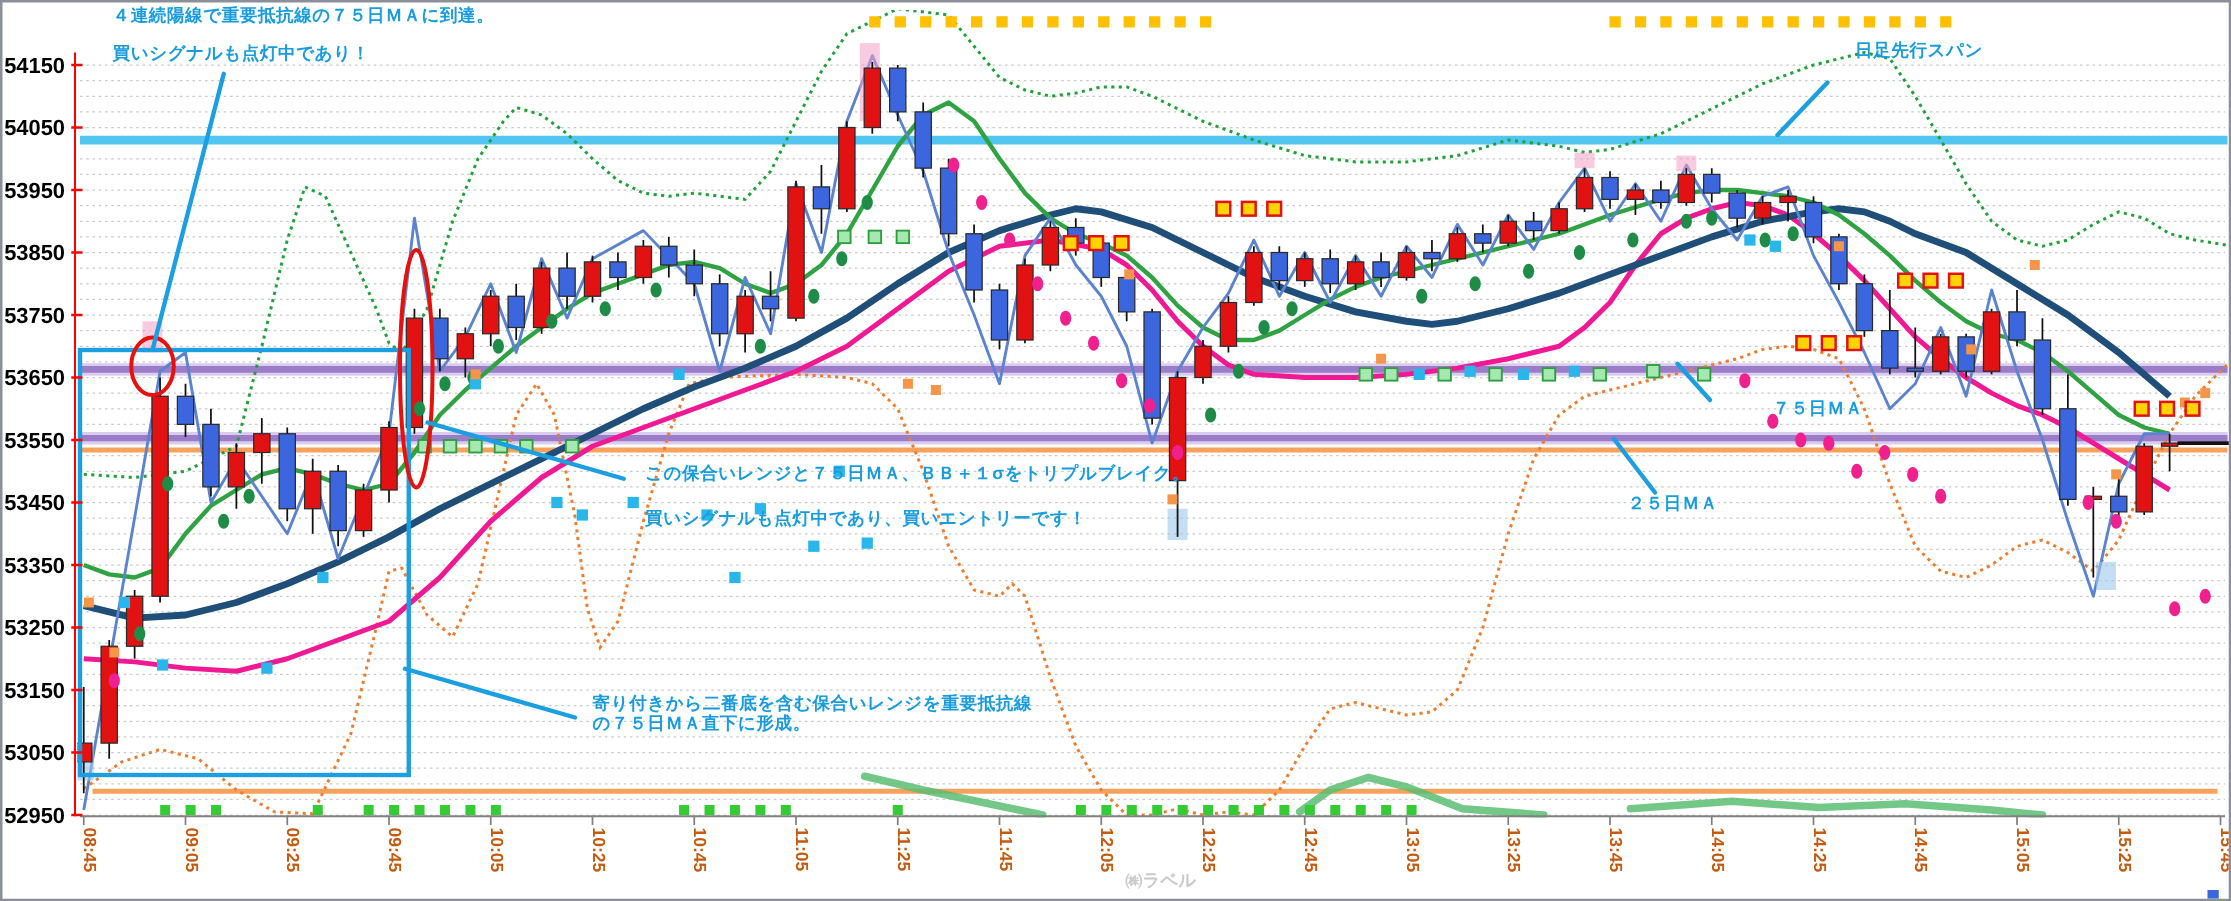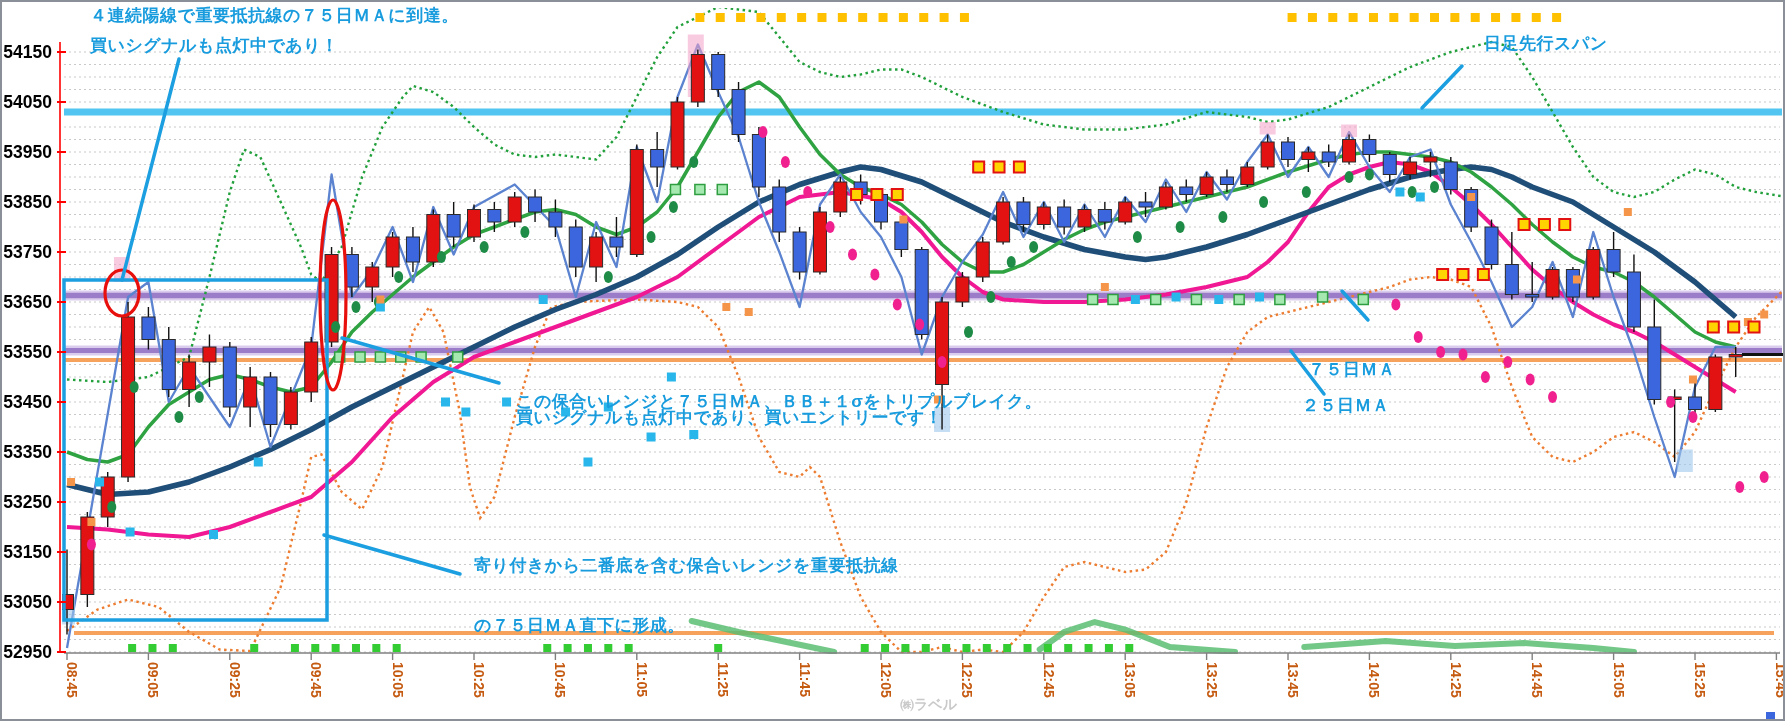--- a/index.html
+++ b/index.html
@@ -1,18 +1,18 @@
 <!DOCTYPE html>
 <html><head>
 <meta charset="utf-8">
 <style>
   html,body{margin:0;padding:0;background:#fff;}
   #frame{position:relative;width:1785px;height:721px;background:#fff;border:2px solid #8a8f98;box-sizing:border-box;overflow:hidden;font-family:"Liberation Sans","DejaVu Sans",sans-serif;}
   #chart{position:absolute;left:0;top:0;}
-  .ann{position:absolute;font-weight:bold;font-size:17px;color:#189CDE;white-space:nowrap;letter-spacing:0.5px;}
+  .ann{position:absolute;font-weight:bold;font-size:14px;color:#189CDE;white-space:nowrap;letter-spacing:0.5px;}
   .wm{position:absolute;font-size:14px;color:#c9c9c9;font-weight:bold;}
 </style>
 </head>
 <body>
 
 <div id="frame">
   <svg id="chart" width="1785" height="721">
       <line x1="62" y1="650" x2="1778" y2="650" stroke="#C9C9C9" stroke-width="1" stroke-dasharray="2 3"></line>
       <line x1="62" y1="637.5" x2="1778" y2="637.5" stroke="#C9C9C9" stroke-width="1" stroke-dasharray="2 3"></line>
       <line x1="62" y1="625" x2="1778" y2="625" stroke="#C9C9C9" stroke-width="1" stroke-dasharray="2 3"></line>
@@ -512,21 +512,21 @@
       <text x="1530.2" y="660" fill="#C55A11" font-family="&quot;Liberation Sans&quot;,sans-serif" font-size="14" font-weight="bold" transform="rotate(90 1530.2 660)">14:45</text>
       <line x1="1611.6000000000001" y1="651" x2="1611.6000000000001" y2="658" stroke="#808080" stroke-width="1.4"></line>
       <text x="1611.6000000000001" y="660" fill="#C55A11" font-family="&quot;Liberation Sans&quot;,sans-serif" font-size="14" font-weight="bold" transform="rotate(90 1611.6000000000001 660)">15:05</text>
       <line x1="1693" y1="651" x2="1693" y2="658" stroke="#808080" stroke-width="1.4"></line>
       <text x="1693" y="660" fill="#C55A11" font-family="&quot;Liberation Sans&quot;,sans-serif" font-size="14" font-weight="bold" transform="rotate(90 1693 660)">15:25</text>
       <line x1="1774.4" y1="651" x2="1774.4" y2="658" stroke="#808080" stroke-width="1.4"></line>
       <text x="1774.4" y="660" fill="#C55A11" font-family="&quot;Liberation Sans&quot;,sans-serif" font-size="14" font-weight="bold" transform="rotate(90 1774.4 660)">15:45</text>
     </svg>
   <div class="ann" style="left:88px;top:2px;">４連続陽線で重要抵抗線の７５日ＭＡに到達。</div>
   <div class="ann" style="left:88px;top:32px;">買いシグナルも点灯中であり！</div>
-  <div class="ann" style="left:514px;top:368px;margin-top:20px;">この保合いレンジと７５日ＭＡ、ＢＢ＋１σをトリプルブレイク。</div>
+  <div class="ann" style="left:514px;top:368px;">この保合いレンジと７５日ＭＡ、ＢＢ＋１σをトリプルブレイク。</div>
   <div class="ann" style="left:472px;top:552px;">寄り付きから二番底を含む保合いレンジを重要抵抗線</div>
   <div class="ann" style="left:514px;top:404px;">買いシグナルも点灯中であり、買いエントリーです！</div>
-  <div class="ann" style="left:472px;top:612px;">の７５日ＭＡ直下に形成。</div>
+  <div class="ann" style="left:472px;top:568px;">の７５日ＭＡ直下に形成。</div>
   <div class="ann" style="left:1482px;top:30px;">日足先行スパン</div>
-  <div class="ann" style="left:1306px;top:316px;margin-top:40px;">７５日ＭＡ</div>
+  <div class="ann" style="left:1416px;top:316px;">７５日ＭＡ</div>
   <div class="ann" style="left:1300px;top:392px;">２５日ＭＡ</div>
   <div class="wm" style="left:898px;top:694px;text-align:right;">㈱ラベル</div>
 </div>
 
 </body></html>

